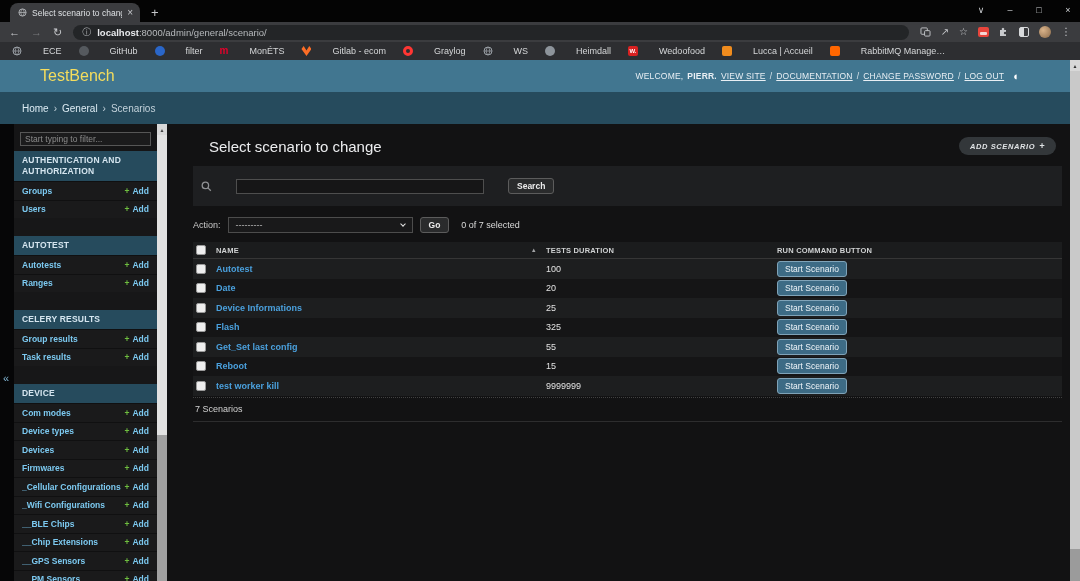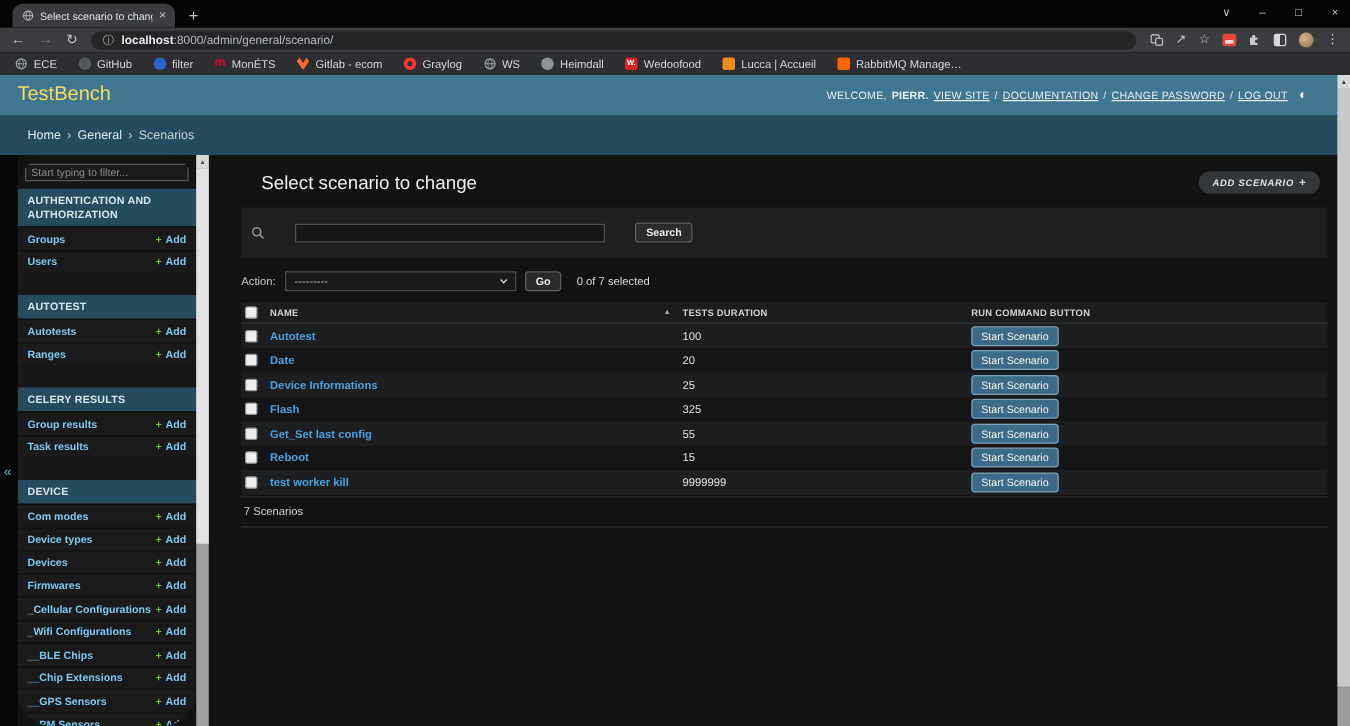--- a/index.html
+++ b/index.html
@@ -34,51 +34,51 @@
   .tool-right { display:flex; align-items:center; gap:10px; margin-left:auto; }
   .ico-red-ext { width:11px; height:10px; background:#e8453c; border-radius:2px; position:relative; }
   .ico-red-ext::after { content:""; position:absolute; left:2px; right:2px; bottom:2px; height:3px; background:#f6d6d4; border-radius:1px; }
   .ico-contrast { width:10px; height:10px; border:1.5px solid #d7d9db; border-radius:2px;
                   background:linear-gradient(90deg,#d7d9db 50%,transparent 50%); }
   .ico-avatar { width:12px; height:12px; border-radius:50%; background:radial-gradient(circle at 35% 35%, #d9b38a, #8a6a4a); }
   .glyph { color:#c8cacd; font-size:10px; line-height:1; }
 
   
   .bookmarks { height:18px; background:#2d2e31; display:flex; align-items:center; padding:0 12px; gap:17px; flex:0 0 18px; }
-  .bm { display:flex; align-items:center; gap:5px; color:#d5d7d9; font-size:9px; white-space:nowrap; }
+  .bm { display:flex; align-items:center; gap:21px; color:#d5d7d9; font-size:9px; white-space:nowrap; }
   .bm-ico { width:10px; height:10px; display:inline-flex; align-items:center; justify-content:center; flex:0 0 auto; }
   .bm-circle { border-radius:50%; }
   .bm-square { border-radius:2px; color:#fff; font-size:6px; font-weight:700; }
   .bm-ring { border-radius:50%; background:transparent !important; }
   .bm-letter { font-weight:700; font-size:10px; line-height:1; width:auto; }
   .bm-gitlab { clip-path:polygon(50% 100%, 0 30%, 22% 0, 50% 45%, 78% 0, 100% 30%); }
 
   
   .page { flex:1; position:relative; background:#121213; display:flex; flex-direction:column; min-height:0; }
   .page-scrollbar { position:absolute; right:0; top:0; bottom:0; width:10px; background:#9b9b9b; z-index:9; }
   .ps-arrow { position:absolute; top:0; left:0; right:0; height:11px; background:#d8d8d8; color:#333;
               font-size:5px; display:flex; align-items:center; justify-content:center; }
   .ps-thumb { position:absolute; top:11px; left:0; right:0; height:478px; background:#c9c9c9; }
 
-  .dj-header { height:32px; background:#417690; display:flex; align-items:center; padding:0 14px; flex:0 0 32px; }
+  .dj-header { height:32px; background:#417690; display:flex; align-items:center; padding:0 40px; flex:0 0 32px; }
   .brand { color:#f5dd5d; font-size:16px; font-weight:400; }
   .user-tools { margin-left:auto; margin-right:20px; color:#e8eff4; font-size:8.5px; display:flex; align-items:center; gap:4px; letter-spacing:.2px; white-space:nowrap; }
   .user-tools a { color:#e8eff4; text-decoration:underline; }
   .user-tools .sep { color:#dbe6ec; }
   .theme-toggle { font-size:11px; color:#ffffff; margin-left:5px; line-height:1; }
 
   .breadcrumbs { height:20px; background:#264b5d; display:flex; align-items:center; padding:16px 22px; gap:5px;
                  font-size:10px; color:#c3d2db; flex:0 0 20px; }
   .breadcrumbs a { color:#dcebf3; text-decoration:none; }
 
   .content { flex:1; display:flex; min-height:0; }
   .left-strip { width:14px; background:#060607; position:relative; flex:0 0 14px; }
   .collapse-toggle { position:absolute; top:249px; left:3px; color:#82b6d4; font-size:11px; line-height:1; cursor:pointer; }
 
-  .sidebar { width:143px; background:#151516; flex:0 0 143px; overflow:hidden;border-radius:28px; }
+  .sidebar { width:143px; background:#151516; flex:0 0 143px; overflow:hidden; }
   .filter-wrap { padding:4px 6px 5px 6px; }
   .filter-input { width:100%; height:14px; background:#1b1b1c; border:1px solid #565656; color:#bdbdbd;
                   font-size:8.5px; padding:0 4px; font-family:inherit; }
   .filter-input::placeholder { color:#8b8b8b; }
   .sb-caption { background:#264b5d; color:#d5e5ef; font-weight:700; font-size:8.5px; padding:4px 8px;
                 text-transform:uppercase; line-height:1.3; letter-spacing:.2px; }
   .sb-item { height:18.5px; display:flex; align-items:center; padding:0 8px; background:#1a1a1b; border-top:1px solid #101011; }
   .sb-item a.mdl { color:#7cc9f0; font-weight:700; text-decoration:none; font-size:8.5px; }
   .sb-add { margin-left:auto; color:#7cc9f0; font-weight:700; font-size:8.5px; text-decoration:none; }
   .sb-add .plus { color:#6fbf3f; margin-right:1px; }

